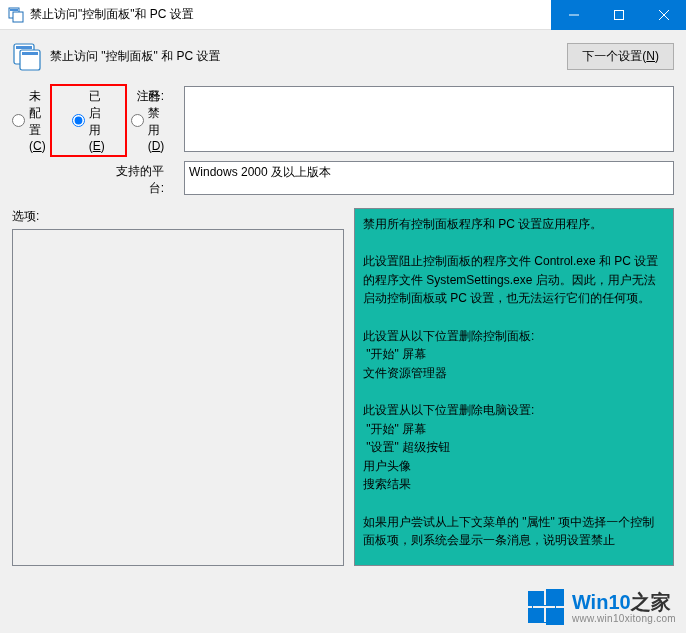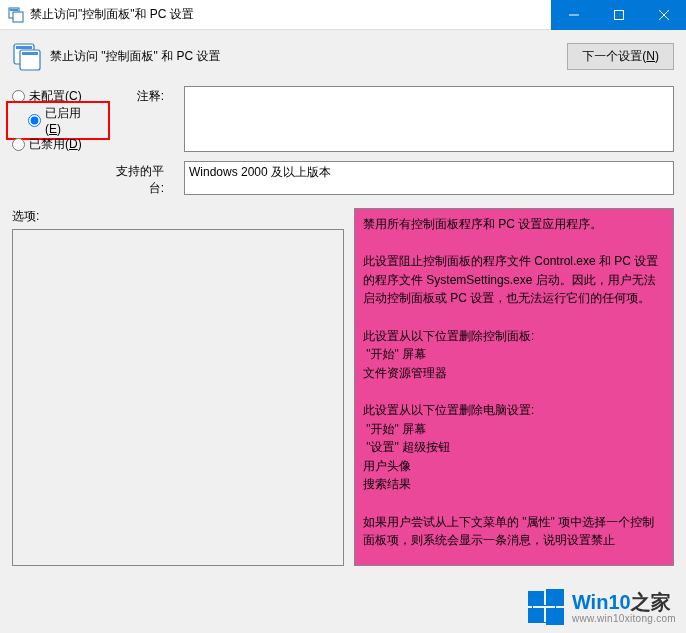--- a/index.html
+++ b/index.html
@@ -85,22 +85,22 @@
       display: flex;
       align-items: flex-start;
       margin-bottom: 6px;
     }
     .radio-col {
       width: 92px;
       padding-top: 2px;
     }
     .radio-group {
       display: flex;
-      flex-direction: column;
-      gap: 0;
+      flex-direction: row;
+      gap: 10px;
     }
     .radio-item {
       display: flex;
       align-items: center;
       gap: 4px;
       cursor: pointer;
     }
     .radio-item input { cursor: pointer; }
     .radio-highlight {
       border: 2px solid #ff0000;
@@ -153,21 +153,21 @@
       background: #f0f0f0;
     }
     .help-panel {
       flex: 1;
       display: flex;
       flex-direction: column;
     }
     .help-text {
       flex: 1;
       border: 1px solid #828790;
-      background: #ec4899;
+      background: #14b8a6;
       padding: 6px 8px;
       overflow-y: scroll;
       line-height: 1.55;
       white-space: pre-wrap;
       color: #000;
     }
     .watermark {
       position: absolute;
       right: 10px;
       bottom: 6px;

